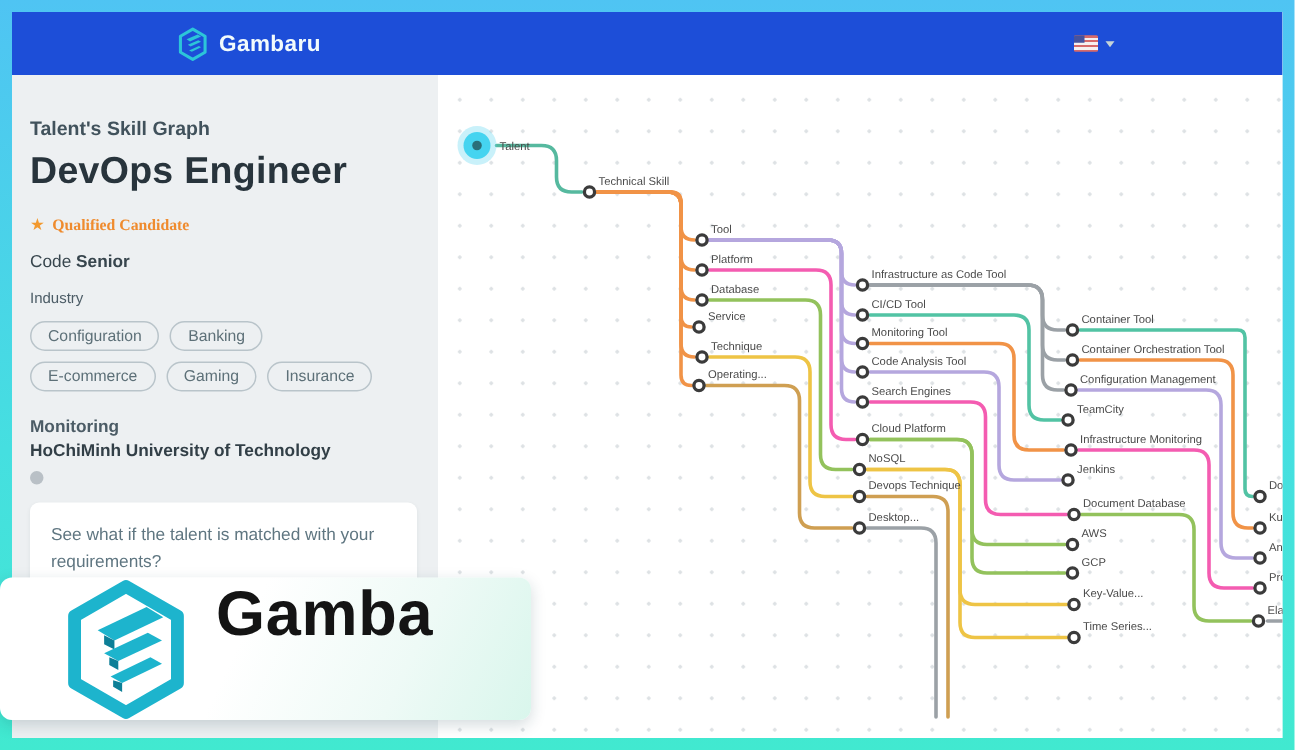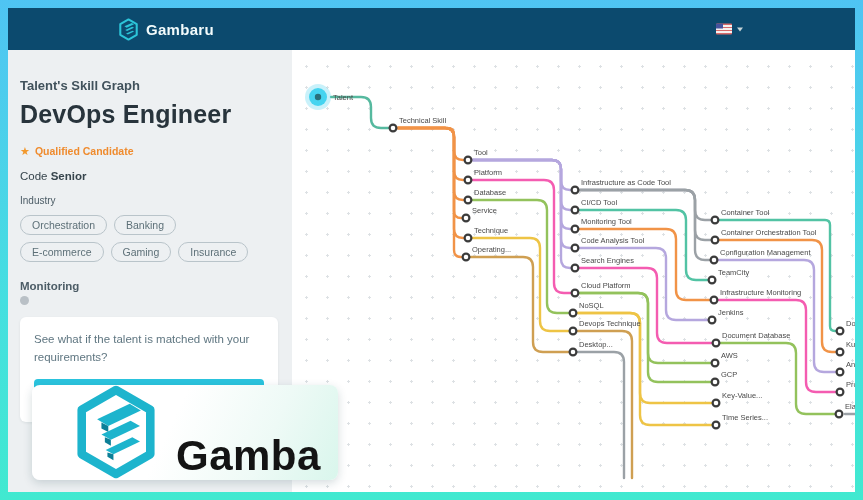--- a/index.html
+++ b/index.html
@@ -8,41 +8,41 @@
     font-family:"Liberation Sans","DejaVu Sans",sans-serif;
     background:linear-gradient(180deg,#4fc4f3 0%,#45dfe0 60%,#41e9d0 100%);
     position:relative; overflow:hidden;
   }
   .app {
     position:absolute; left:8px; top:8px; right:8px; bottom:8px;
     background:#fff; display:flex; flex-direction:column; overflow:hidden;
   }
   
   .header {
-    height:42px; background:#0c4a6e; flex:0 0 42px;
+    height:42px; background:#1d4ed8; flex:0 0 42px;
     display:flex; align-items:center; position:relative;
   }
   .brand { display:flex; align-items:center; gap:7px; margin-left:110px; }
   .brand svg { display:block; color:#2cc5d9; }
   .brand-name { color:#f2fbfc; font-weight:bold; font-size:15px; letter-spacing:.3px; }
   .lang { position:absolute; right:112px; top:50%; transform:translateY(-50%);
           display:flex; align-items:center; gap:5px; cursor:pointer; }
   .flag { width:16px; height:11px; border-radius:1px; position:relative; overflow:hidden;
           background:repeating-linear-gradient(180deg,#d66a6a 0 1.6px,#f6f0ef 1.6px 3.2px); }
   .flag::before { content:""; position:absolute; left:0; top:0; width:7px; height:5px; background:#45539e; }
   .caret { width:0; height:0; border-left:3.5px solid transparent; border-right:3.5px solid transparent;
            border-top:4px solid #c6d4d7; }
   
   .content { flex:1; display:flex; min-height:0; }
   .sidebar { flex:0 0 279px; background:#edf0f2; padding:28px 14px 0 12px; position:relative; }
   .section-title { font-size:13px; font-weight:bold; color:#41525c; margin-bottom:7px; }
   .talent-title { font-size:25px; font-weight:800; color:#28343c; letter-spacing:.2px; margin-bottom:16px; }
   .badge { display:flex; align-items:center; gap:5px; margin-bottom:13px; }
   .badge .star { color:#f2992e; font-size:11px; line-height:1; }
-  .badge .badge-text { color:#ef8b2e; font-size:10.5px; font-weight:bold; }
+  .badge .badge-text { color:#ef8b2e; font-size:10.5px; font-weight:bold;font-family:Liberation Serif, serif; }
   .level-row { font-size:11.5px; color:#37454d; margin-bottom:13px; }
   .level-row .lv-val { font-weight:bold; }
   .industry-label { font-size:10px; color:#4c5c66; margin-bottom:9px; }
   .chips { display:flex; flex-wrap:wrap; gap:7px; margin-bottom:18px; max-width:230px; }
   .chip { border:1.4px solid #b9c4ca; color:#5d7078; font-size:10.5px;
           border-radius:12px; padding:3px 11px; background:transparent; white-space:nowrap; }
   .edu-label { font-size:11.5px; font-weight:bold; color:#4c5c66; margin-bottom:4px; }
   .edu-value { font-size:11.5px; font-weight:bold; color:#323f47; margin-bottom:7px; }
   .edu-dot { width:9px; height:9px; border-radius:50%; background:#b9c0c6; margin-bottom:12px; }
   .match-card { background:#fff; border-radius:6px; padding:14px 14px 16px 14px; width:258px;
@@ -51,24 +51,24 @@
   .match-btn { display:block; width:100%; height:27px; background:#2bc4de; border:none; border-radius:4px;
                color:#fff; font-size:10.5px; font-weight:bold; letter-spacing:.6px; cursor:pointer;
                font-family:inherit; }
   
   .graph-area { flex:1; position:relative; background:#fff;
     background-image:radial-gradient(#dde1e4 1px, transparent 1.3px);
     background-size:21px 21px; background-position:4px 6px; }
   .graph-area svg { position:absolute; left:0; top:0; }
   
   .overlay-card {
-    position:absolute; left:0; top:385px; width:306px; height:95px;
+    position:absolute; left:0; top:385px; width:354px; height:95px;
     background:linear-gradient(115deg,#ffffff 45%,#eefaf6 75%,#d9f6ec 100%);
     border-radius:8px; box-shadow:0 3px 10px rgba(20,60,70,.18);
-    display:flex; align-items:flex-end; z-index:5;margin-left:32px;
+    display:flex; align-items:flex-start; z-index:5;
   }
   .overlay-card svg { display:block; margin-left:40px; color:#1db4cd; }
   .overlay-name { font-size:42px; font-weight:800; color:#141414; margin-left:16px; letter-spacing:.5px; }
 </style>
 </head>
 <body>
 
 <div class="app">
 
   <div class="header">
@@ -98,28 +98,29 @@
         <span class="badge-text">Qualified Candidate</span>
       </div>
 
       <div class="level-row">
         <span>Code</span>
         <span class="lv-val">Senior</span>
       </div>
 
       <div class="industry-label">Industry</div>
       <div class="chips">
-        <span class="chip">Orchestration</span>
+        <span class="chip">Configuration</span>
         <span class="chip">Banking</span>
         <span class="chip">E-commerce</span>
         <span class="chip">Gaming</span>
         <span class="chip">Insurance</span>
       </div>
 
       <div class="edu-label">Monitoring</div>
+      <div class="edu-value">HoChiMinh University of Technology</div>
       <div class="edu-dot"></div>
 
       <div class="match-card">
         <div class="match-question">See what if the talent is matched with your requirements?</div>
         <button class="match-btn">CHECK MATCHING</button>
       </div>
     </div>
 
     <div class="graph-area">
       <svg id="skill-graph" width="568" height="450" viewBox="287 50 568 450">

